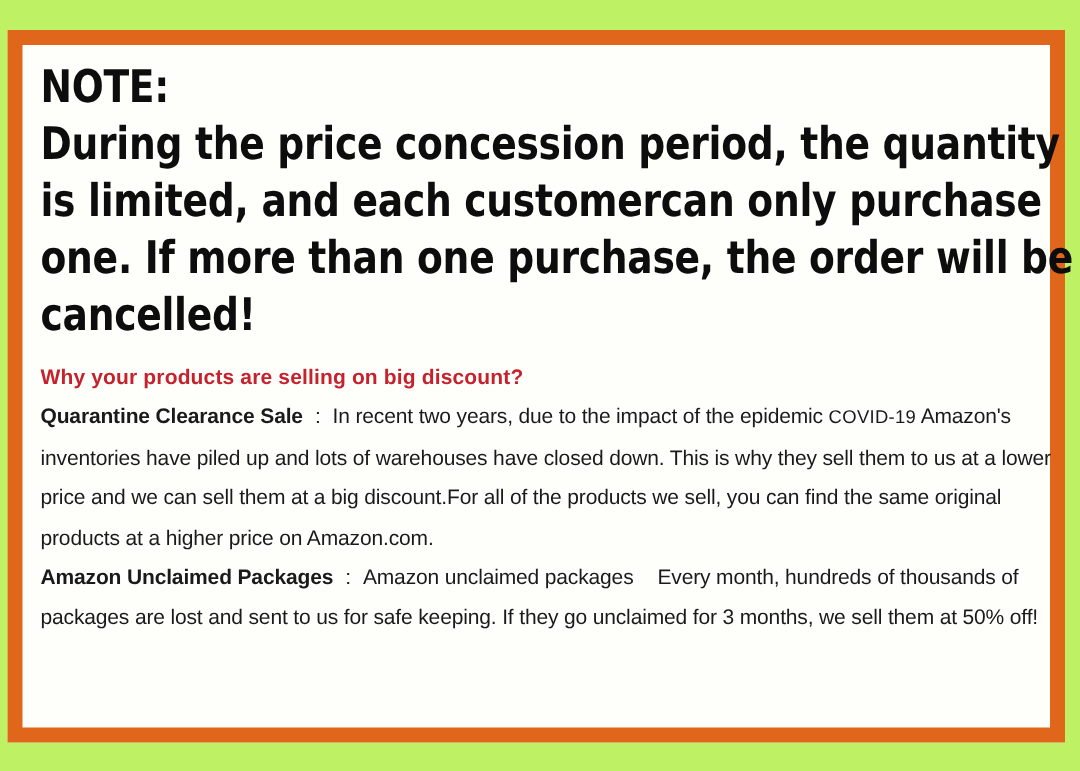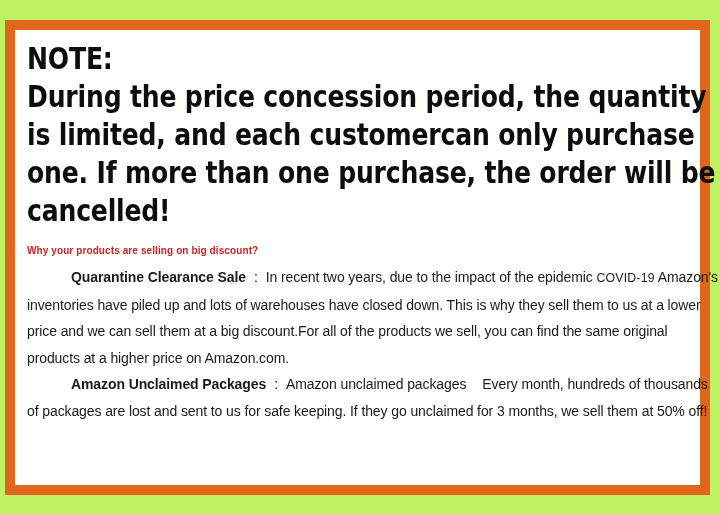--- a/index.html
+++ b/index.html
@@ -60,21 +60,21 @@
   .headline-line {
     display: block;
     white-space: nowrap;
   }
 
   
   .red-heading {
     color: #c6222d;
     font-family: "Liberation Sans", sans-serif;
     font-weight: bold;
-    font-size: 10px;
+    font-size: 14px;
     line-height: 26px;
     margin: 8px 0 0 0;
     padding: 0;
     letter-spacing: 0.1px;
   }
 
   
   .body-text {
     font-family: "Liberation Sans", sans-serif;
     font-size: 14px;
@@ -84,21 +84,20 @@
     padding: 0;
     width: 692px;
     letter-spacing: -0.1px;
   }
   .body-text p {
     margin: 0;
     padding: 0;
   }
   .lead-term {
     font-weight: bold;
-    margin-left: 44px;
   }
   .colon-sep {
     font-weight: normal;
   }
   .smallcaps {
     font-size: 12.3px;
     letter-spacing: 0.2px;
   }
   .gap-sep {
     display: inline-block;

